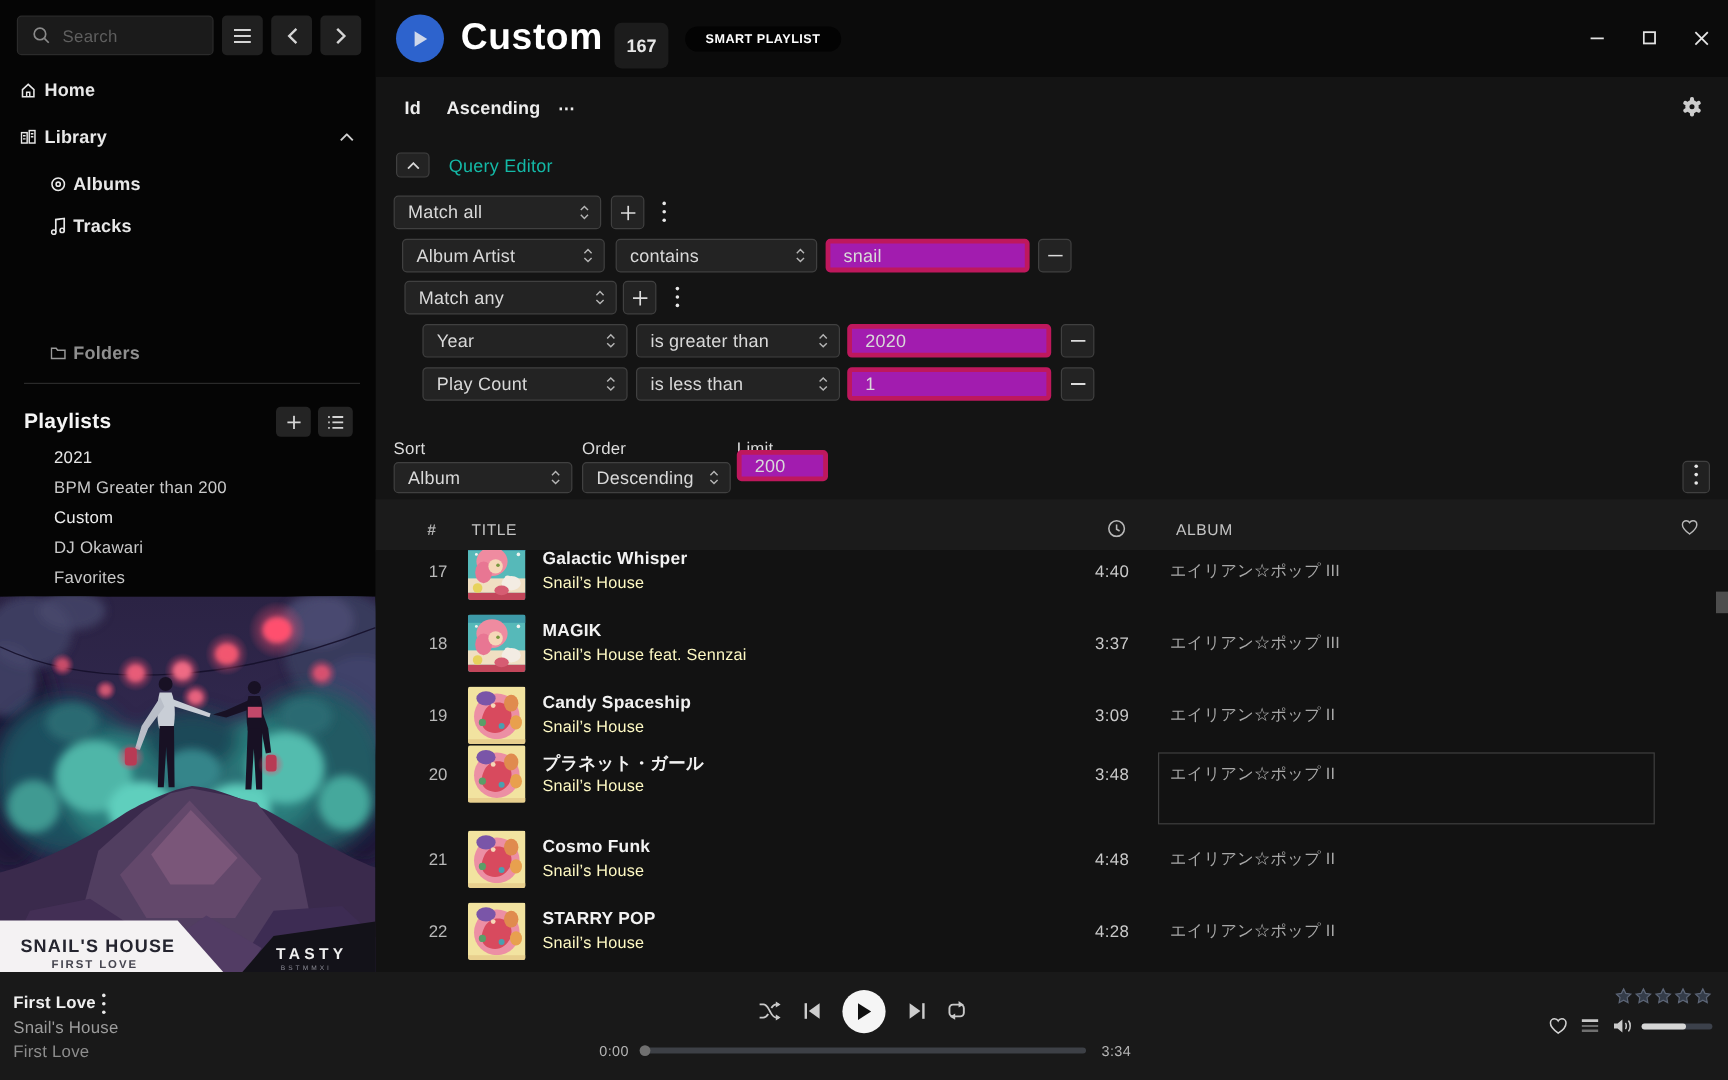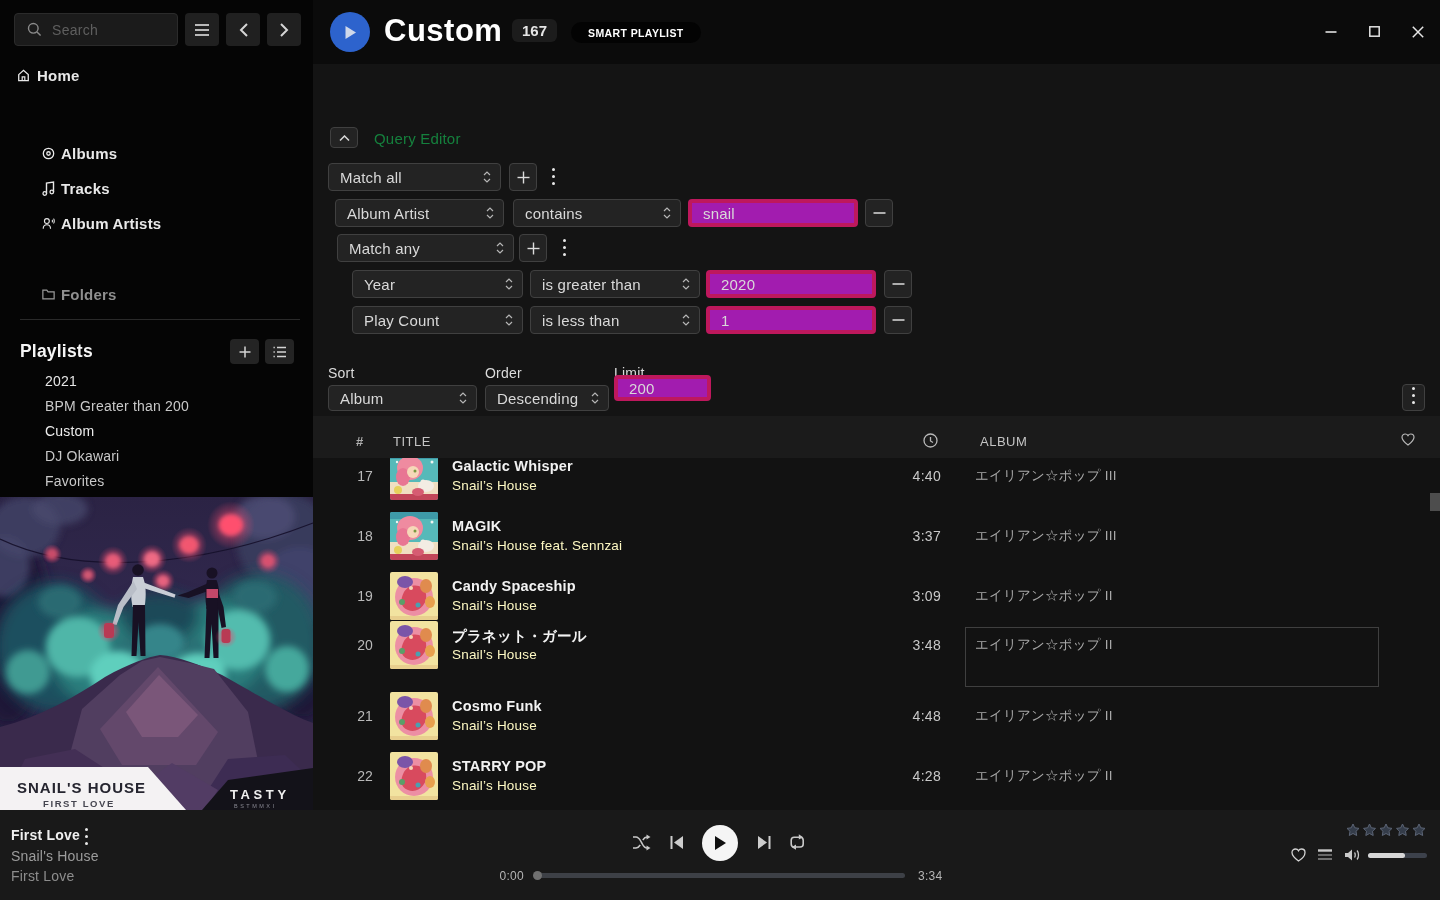--- a/index.html
+++ b/index.html
@@ -21,30 +21,30 @@
 #sep { position:absolute; left:20px; right:13px; top:319px; border-top:1px solid #2a2a2a; }
 #pl-head { position:absolute; left:20px; top:341px; font-size:17.5px; font-weight:700; letter-spacing:.2px; color:#f5f5f5; }
 .plbtn { position:absolute; top:339px; width:29px; height:25px; background:#242424; border-radius:4px; display:flex; align-items:center; justify-content:center; color:#cfcfcf; }
 .pl-item { position:absolute; left:20px; font-size:14px; letter-spacing:.2px; color:#c9c9c9;margin-left:25px; }
 
 
 #main { position:absolute; left:313px; top:0; width:1127px; height:810px; background:#141414; }
 #topstrip { position:absolute; left:0; top:0; width:1127px; height:64px; background:#0b0b0b; }
 #playbig { position:absolute; left:17px; top:12px; width:40px; height:40px; border-radius:50%; background:#2d63cd; display:flex; align-items:center; justify-content:center; }
 #title { position:absolute; left:71px; top:13px; font-size:31px; font-weight:700; letter-spacing:.5px; color:#fff; }
-#count { position:absolute; left:199px; top:19px; width:45px; height:23px; background:#1c1c1c; border-radius:6px; display:flex; align-items:center; justify-content:center; font-size:15px; font-weight:600; color:#e6e6e6; }
+#count { position:absolute; left:199px; top:19px; width:45px; height:38px; background:#1c1c1c; border-radius:6px; display:flex; align-items:center; justify-content:center; font-size:15px; font-weight:600; color:#e6e6e6; }
 #smart { position:absolute; left:258px; top:22px; height:21px; padding:0 17px; background:#030303; border-radius:11px; display:flex; align-items:center; font-size:10.5px; font-weight:700; letter-spacing:.4px; color:#fff; }
 .winbtn { position:absolute; top:0; color:#e6e6e6; }
 
 
 #toolbar { position:absolute; left:0; top:64px; width:1127px; height:52px; }
 .tb { position:absolute; top:0; height:52px; display:flex; align-items:center; font-size:15px; font-weight:700; color:#ededed; letter-spacing:.2px; }
 
 
-.qe-label { position:absolute; font-size:15px; color:#15803d; letter-spacing:.2px; }
+.qe-label { position:absolute; font-size:15px; color:#14b8a6; letter-spacing:.2px; }
 .sel, .inp, .sqbtn { position:absolute; background:#232323; border:1px solid #404040; border-radius:4px; color:#d9d9d9; font-size:15px; letter-spacing:.2px; display:flex; align-items:center; }
 .sel { padding-left:11px; }
 .inp { background:#a21caf; border:4px solid #be185d; padding-left:11px; }
 .sel .ud { position:absolute; right:9px; top:50%; transform:translateY(-50%); }
 .sqbtn { justify-content:center; }
 .vdots { position:absolute; width:3px; }
 .vdots i { display:block; width:3px; height:3px; border-radius:50%; background:#e8e8e8; margin-bottom:4px; }
 .small-label { position:absolute; font-size:14px; color:#dcdcdc; letter-spacing:.2px; }
 #saveas { position:absolute; left:1005px; top:384px; width:77px; height:27px; background:#2b6ce5; border-radius:4px; display:flex; align-items:center; justify-content:center; font-size:13px; font-weight:700; letter-spacing:.2px;margin-top:36px; }
 
@@ -108,49 +108,56 @@
 
     <div class="nav-item" style="top:58px">
       <span class="ic">
           <svg width="15" height="15" viewBox="0 0 15 15">
             <path d="M2 6.5 L7.5 1.5 L13 6.5 L13 13.5 L2 13.5 Z" fill="none" stroke="#e8e8e8" stroke-width="1.5"></path>
             <path d="M6 13.5 L6 9 L9 9 L9 13.5" fill="none" stroke="#e8e8e8" stroke-width="1.4"></path>
           </svg>
         </span>
       <span class="tx">Home</span>
     </div>
+    <div class="nav-item" style="top:97px">
+      <span class="ic">
+          <svg width="15" height="14" viewBox="0 0 15 14">
+            <g fill="none" stroke="#e8e8e8" stroke-width="1.4">
+              <rect x="1" y="3" width="5.5" height="10"></rect>
+              <rect x="8.5" y="1" width="5.5" height="12"></rect>
+              <line x1="2.5" y1="6" x2="5" y2="6"></line>
+              <line x1="2.5" y1="9" x2="5" y2="9"></line>
+              <line x1="10" y1="4" x2="12.5" y2="4"></line>
+              <line x1="10" y1="7" x2="12.5" y2="7"></line>
+            </g>
+          </svg>
+        </span>
+      <span class="tx">Library</span>
+      <svg style="position:absolute;right:18px" width="12" height="7" viewBox="0 0 12 7">
+          <path d="M1 6 L6 1 L11 6" fill="none" stroke="#cfcfcf" stroke-width="1.6"></path>
+        </svg>
+    </div>
     <div class="nav-item nav-sub" style="top:136px">
       <span class="ic">
           <svg width="15" height="15" viewBox="0 0 15 15">
             <circle cx="7.5" cy="7.5" r="6" fill="none" stroke="#e8e8e8" stroke-width="1.5"></circle>
             <circle cx="7.5" cy="7.5" r="2" fill="none" stroke="#e8e8e8" stroke-width="1.5"></circle>
           </svg>
         </span>
       <span class="tx">Albums</span>
     </div>
     <div class="nav-item nav-sub" style="top:171px">
       <span class="ic">
           <svg width="13" height="15" viewBox="0 0 13 15">
             <path d="M4.5 12.5 L4.5 2 L11.5 1 L11.5 11" fill="none" stroke="#e8e8e8" stroke-width="1.4"></path>
             <circle cx="2.8" cy="12.5" r="1.8" fill="none" stroke="#e8e8e8" stroke-width="1.3"></circle>
             <circle cx="9.8" cy="11" r="1.8" fill="none" stroke="#e8e8e8" stroke-width="1.3"></circle>
           </svg>
         </span>
       <span class="tx">Tracks</span>
-    </div>
-    <div class="nav-item nav-sub" style="top:206px">
-      <span class="ic">
-          <svg width="16" height="15" viewBox="0 0 16 15">
-            <circle cx="6" cy="4.5" r="3" fill="none" stroke="#e8e8e8" stroke-width="1.4"></circle>
-            <path d="M1.5 14 C1.5 10.5 3.5 9 6 9 C8.5 9 10.5 10.5 10.5 14" fill="none" stroke="#e8e8e8" stroke-width="1.4"></path>
-            <path d="M12.3 3 C13 3.7 13 5.3 12.3 6" stroke="#e8e8e8" stroke-width="1.3" fill="none"></path>
-            <path d="M14.2 1.5 C15.4 2.8 15.4 6.2 14.2 7.5" stroke="#e8e8e8" stroke-width="1.3" fill="none"></path>
-          </svg>
-        </span>
-      <span class="tx">Album Artists</span>
     </div>
     <div class="nav-item nav-sub dim" style="top:277px">
       <span class="ic">
           <svg width="15" height="13" viewBox="0 0 15 13">
             <path d="M1 11.5 L1 1.5 L5.5 1.5 L7 3.5 L14 3.5 L14 11.5 Z" fill="none" stroke="#9a9a9a" stroke-width="1.4"></path>
           </svg>
         </span>
       <span class="tx">Folders</span>
     </div>
     <div id="sep"></div>
@@ -321,20 +328,39 @@
           <rect x="0.8" y="26.8" width="9.4" height="9.4" fill="none" stroke="#e3e3e3" stroke-width="1.5"></rect>
         </svg>
       <svg class="winbtn" style="left:1099px" width="12" height="64" viewBox="0 0 12 64">
           <g stroke="#e6e6e6" stroke-width="1.5">
             <line x1="0.8" y1="26.8" x2="11.2" y2="37.2"></line>
             <line x1="11.2" y1="26.8" x2="0.8" y2="37.2"></line>
           </g>
         </svg>
     </div>
 
+    <div id="toolbar">
+      <div class="tb" style="left:24px">Id</div>
+      <div class="tb" style="left:59px">Ascending</div>
+      <div class="tb" style="left:152px; letter-spacing:1px; font-size:14px">⋯</div>
+      <svg style="position:absolute; left:1088px; top:16px" width="18" height="18" viewBox="0 0 18 18">
+          <g fill="#cdcdcd">
+            <circle cx="9" cy="9" r="5.6"></circle>
+            <g>
+              <rect x="7.3" y="0.9" width="3.4" height="4.2" rx="1.5"></rect>
+              <rect x="7.3" y="0.9" width="3.4" height="4.2" rx="1.5" transform="rotate(60 9 9)"></rect>
+              <rect x="7.3" y="0.9" width="3.4" height="4.2" rx="1.5" transform="rotate(120 9 9)"></rect>
+              <rect x="7.3" y="0.9" width="3.4" height="4.2" rx="1.5" transform="rotate(180 9 9)"></rect>
+              <rect x="7.3" y="0.9" width="3.4" height="4.2" rx="1.5" transform="rotate(240 9 9)"></rect>
+              <rect x="7.3" y="0.9" width="3.4" height="4.2" rx="1.5" transform="rotate(300 9 9)"></rect>
+            </g>
+          </g>
+          <circle cx="9" cy="9" r="2.1" fill="#141414"></circle>
+        </svg>
+    </div>
 
     <div id="query">
       <div class="sqbtn" style="left:17px; top:127px; width:28px; height:21px">
           <svg width="11" height="6" viewBox="0 0 11 6">
             <path d="M1 5.5 L5.5 1 L10 5.5" fill="none" stroke="#d8d8d8" stroke-width="1.5"></path>
           </svg>
         </div>
       <div class="qe-label" style="left:61px; top:130px">Query Editor</div>
 
       <div class="sel" style="left:15px; top:163px; width:173px; height:28px">Match all<span class="ud">
@@ -432,21 +458,21 @@
               <path d="M1 4.5 L4 1.5 L7 4.5 M1 8.5 L4 11.5 L7 8.5" fill="none" stroke="#b5b5b5" stroke-width="1.2"></path>
             </svg>
           </span></div>
       <div class="small-label" style="left:172px; top:365px">Order</div>
       <div class="sel" style="left:172px; top:385px; width:124px; height:26px">Descending<span class="ud">
             <svg width="8" height="13" viewBox="0 0 8 13">
               <path d="M1 4.5 L4 1.5 L7 4.5 M1 8.5 L4 11.5 L7 8.5" fill="none" stroke="#b5b5b5" stroke-width="1.2"></path>
             </svg>
           </span></div>
       <div class="small-label" style="left:301px; top:365px">Limit</div>
-      <div class="inp" style="left:301px; top:375px; width:97px; height:26px">200</div>
+      <div class="inp" style="left:301px; top:375px; width:76px; height:26px">200</div>
       <div id="saveas">Save as</div>
       <div class="sqbtn" style="left:1089px; top:384px; width:23px; height:27px; background:#212121">
           <span class="vdots" style="position:static">
             <i></i>
             <i></i>
             <i></i>
           </span>
         </div>
     </div>
 

